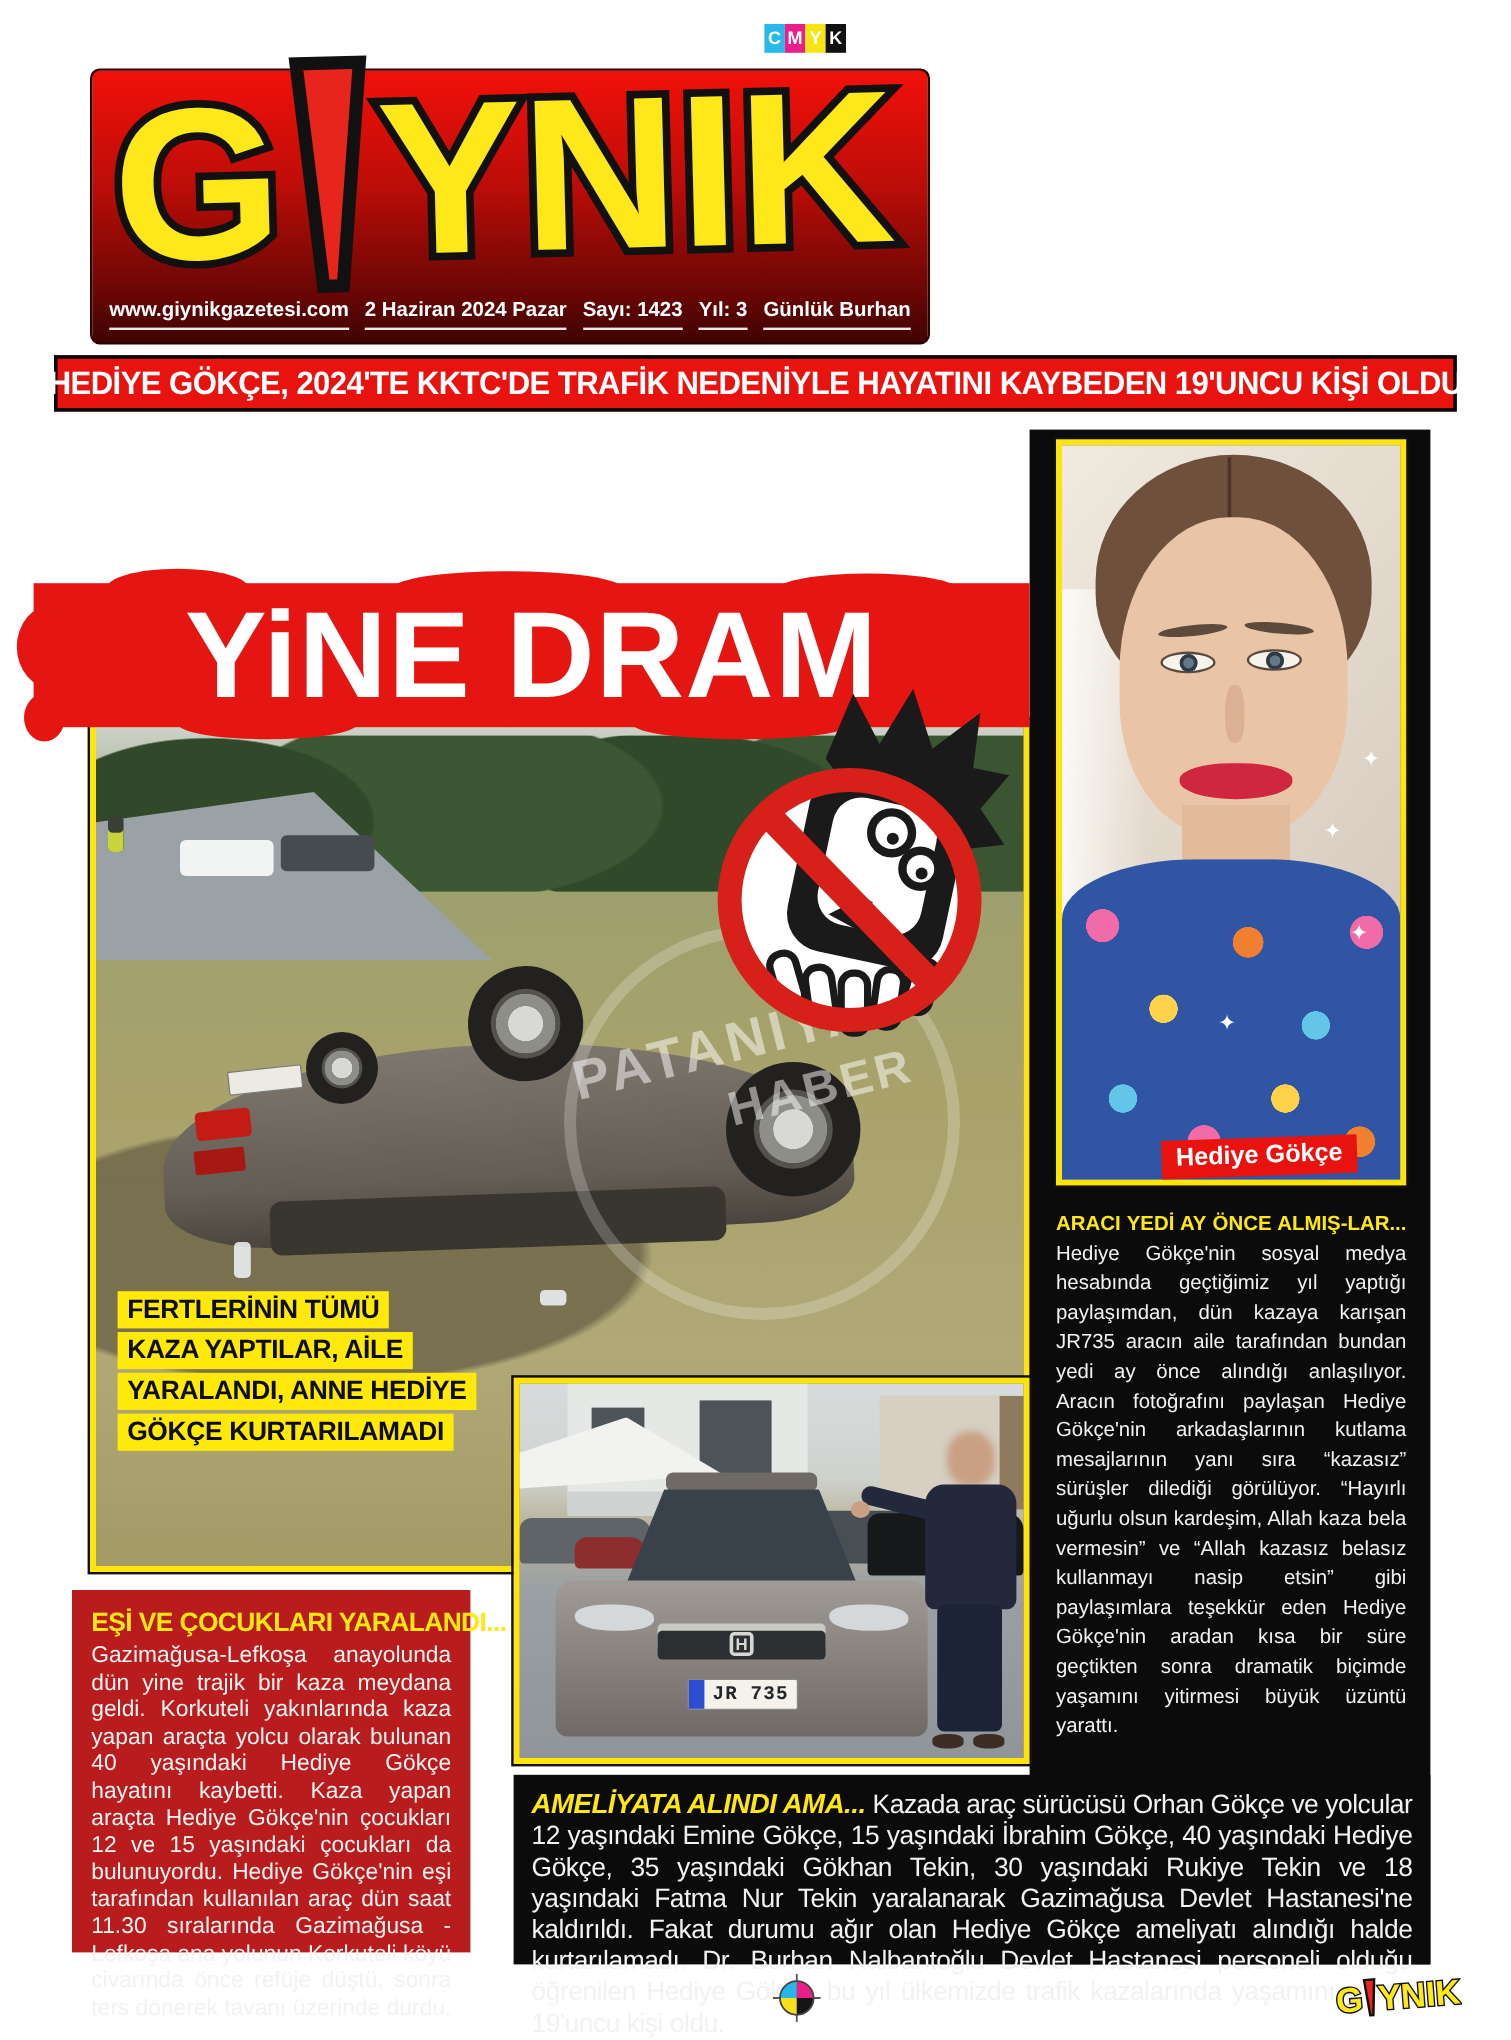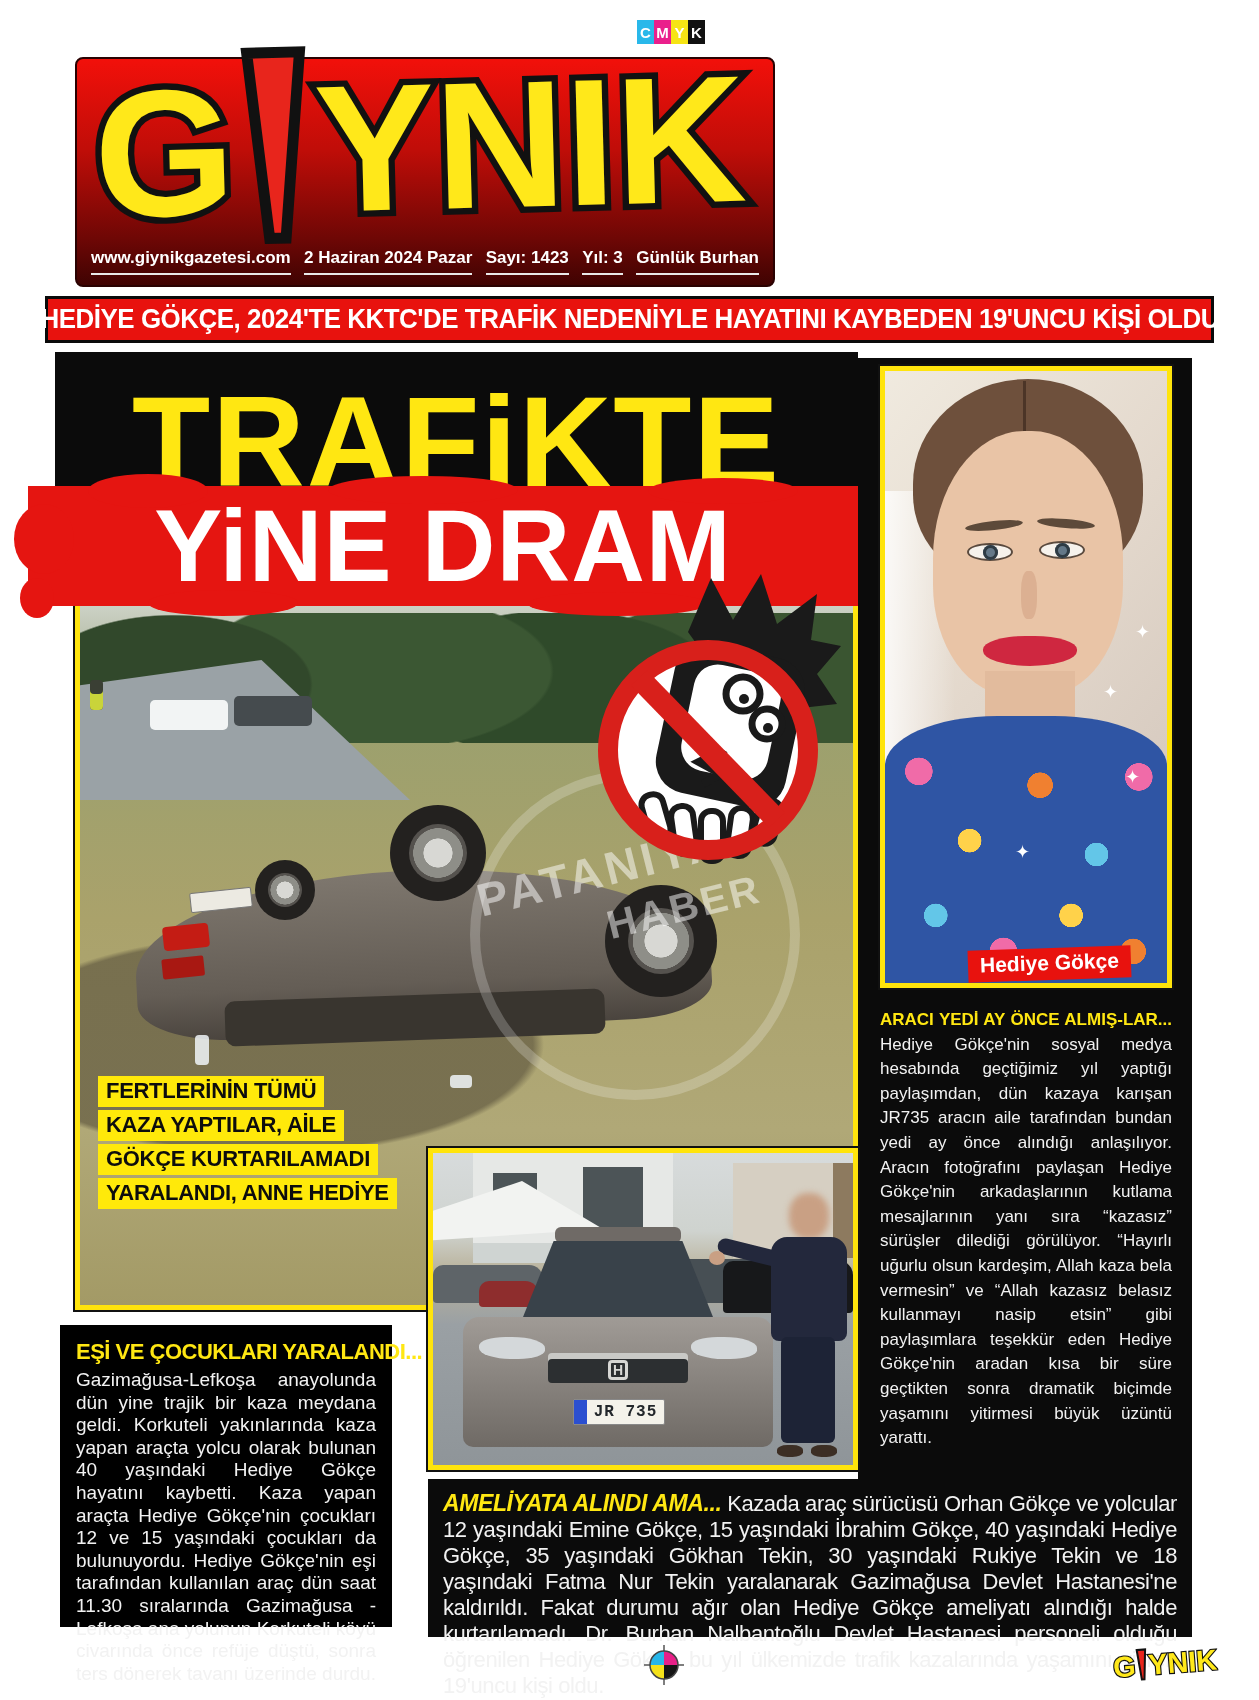--- a/index.html
+++ b/index.html
@@ -192,21 +192,21 @@
   #s-torso{position:absolute;left:10px;top:44px;width:76px;height:104px;background:#23283c;
     border-radius:16px 16px 8px 8px;}
   #s-arm{position:absolute;left:-44px;top:52px;width:70px;height:16px;background:#23283c;
     border-radius:8px;transform:rotate(14deg);}
   #s-hand{position:absolute;left:-52px;top:58px;width:16px;height:14px;background:#c9a084;border-radius:50%;}
   #s-pants{position:absolute;left:20px;top:144px;width:54px;height:106px;background:#1d2336;
     border-radius:6px;}
   .sandal{position:absolute;top:252px;width:26px;height:12px;background:#3c2e24;border-radius:40%;}
 
   
-  #left-col{left:60px;top:1325px;width:332px;height:302px;background:#000000;z-index:2;
+  #left-col{left:60px;top:1325px;width:332px;height:302px;background:#b91c1c;z-index:2;
     padding:14px 16px;}
   #left-col h3{margin:0 0 4px;color:#ffe712;font-size:22px;font-weight:900;letter-spacing:-.5px;
     white-space:nowrap;}
   #left-col p{margin:0;color:#f2f2f2;font-size:19px;line-height:22.6px;text-align:justify;}
 
   
   #bottom-strip{left:428px;top:1479px;width:764px;height:158px;background:#0b0b0b;z-index:2;
     padding:11px 15px;}
   #bottom-strip p{margin:0;color:#f2f2f2;font-size:22px;line-height:26px;text-align:justify;
     letter-spacing:-.4px;}
@@ -243,23 +243,20 @@
       <span>Yıl: 3</span>
       <span>Günlük Burhan</span>
     </div>
   </div>
 
 
   <div class="abs" id="banner">
     <span>HEDİYE GÖKÇE, 2024'TE KKTC'DE TRAFİK NEDENİYLE HAYATINI KAYBEDEN 19'UNCU KİŞİ OLDU</span>
   </div>
 
-  <div class="abs" id="headline-black">
-    <span>TRAFiKTE</span>
-  </div>
   <div class="abs" id="splash">
     <div class="blob" style="left:-14px;top:18px;width:60px;height:70px;"></div>
     <div class="blob" style="left:-8px;top:92px;width:34px;height:40px;"></div>
     <div class="blob" style="left:60px;top:-12px;width:120px;height:34px;"></div>
     <div class="blob" style="left:300px;top:-10px;width:190px;height:28px;"></div>
     <div class="blob" style="left:620px;top:-8px;width:150px;height:26px;"></div>
     <div class="blob" style="left:120px;top:104px;width:150px;height:26px;"></div>
     <div class="blob" style="left:500px;top:106px;width:180px;height:24px;"></div>
     <div id="splash-text">
       <span>YiNE DRAM</span>
@@ -318,22 +315,22 @@
         <rect x="163" y="228" width="22" height="44" rx="10" transform="rotate(16 174 250)"></rect>
       </g>
       <circle cx="115" cy="178" r="100" fill="none" stroke="#d8201b" stroke-width="20"></circle>
       <line x1="46" y1="106" x2="184" y2="248" stroke="#d8201b" stroke-width="22"></line>
     </svg>
   </div>
 
   <div class="abs" id="overlay-lines">
     <div><span>FERTLERİNİN TÜMÜ</span></div>
     <div><span>KAZA YAPTILAR, AİLE</span></div>
+    <div><span>YARALANDI, ANNE HEDİYE</span></div>
     <div><span>GÖKÇE KURTARILAMADI</span></div>
-    <div><span>YARALANDI, ANNE HEDİYE</span></div>
   </div>
 
   <div class="abs" id="right-col"></div>
 
   <div class="abs photo" id="photo-portrait">
     <div id="p-scene">
       <div id="p-glare"></div>
       <div id="p-hair"></div>
       <div id="p-part"></div>
       <div id="p-face">

